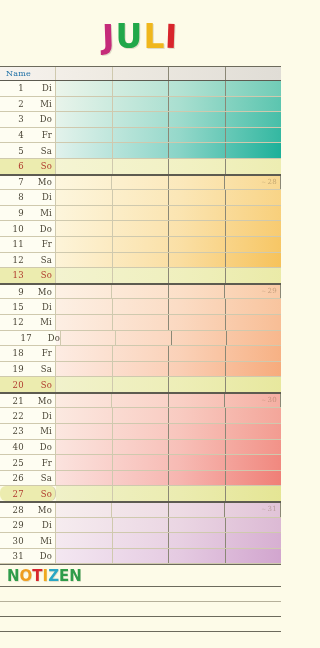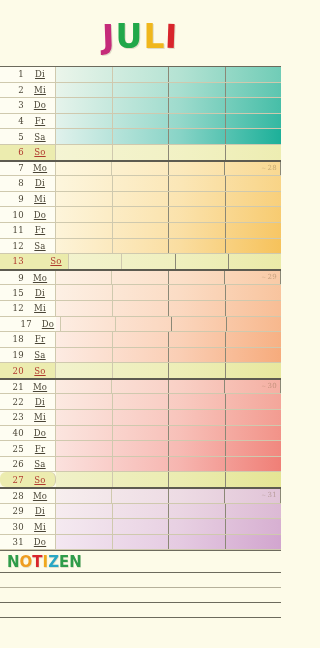--- a/index.html
+++ b/index.html
@@ -91,23 +91,22 @@
     background: rgba(255,255,255,0.30);
   }
   .cell-day .dnum {
     width: 28px;
     text-align: right;
     padding-right: 4px;
     letter-spacing: 0.3px;
   }
   .cell-day .dname {
     width: 24px;
-    text-align: center;
+    text-align: right;
     letter-spacing: 0.2px;
-    text-decoration: underline;
   }
   .row.sunday-row .cell-day .dnum,
   .row.sunday-row .cell-day .dname { color: #b03a2e; }
 
   .cell-name {
     flex: 0 0 32px;
     display: flex;
     align-items: center;
     padding-left: 6px;
     font-family: "DejaVu Serif", serif;
@@ -198,20 +197,29 @@
 
 <div class="page">
 
   <div class="title-area">
     <div class="month-title">
       <span class="ml0">J</span><span class="ml1">U</span><span class="ml2">L</span><span class="ml3">I</span>
     </div>
   </div>
 
   <div class="grid" id="grid">
+      <div class="row header-row">
+        <div class="cell-day" style="background: transparent;">
+          <div class="cell-name">Name</div>
+        </div>
+        <div class="hdr-cell soft"></div>
+        <div class="hdr-cell"></div>
+        <div class="hdr-cell"></div>
+        <div class="hdr-cell"></div>
+      </div>
       <div class="row">
         <div class="tint" style="background: linear-gradient(to right, rgb(223, 241, 236) 0%, rgb(131, 210, 197) 55%, rgb(19, 173, 150) 100%); opacity: 0.6;"></div>
         <div class="cell-day over" style="background: rgba(255, 255, 255, 0.42);">
           <span class="dnum">1</span>
           <span class="dname">Di</span>
         </div>
         <div class="cell-entry over soft"></div>
         <div class="cell-entry over"></div>
         <div class="cell-entry over"></div>
         <div class="cell-entry over"></div>
@@ -333,21 +341,21 @@
           <span class="dnum">12</span>
           <span class="dname">Sa</span>
         </div>
         <div class="cell-entry over soft"></div>
         <div class="cell-entry over"></div>
         <div class="cell-entry over"></div>
         <div class="cell-entry over"></div>
       </div>
       <div class="row sunday-row">
         <div class="tint" style="background: linear-gradient(to right, rgb(239, 240, 198) 0%, rgb(234, 235, 173) 55%, rgb(227, 228, 143) 100%); opacity: 0.72;"></div>
-        <div class="cell-day over" style="background: rgba(233, 233, 164, 0.85); gap: 16px;">
+        <div class="cell-day over" style="background: rgba(233, 233, 164, 0.85);">
           <span class="dnum">13</span>
           <span class="dname">So</span>
         </div>
         <div class="cell-entry over soft"></div>
         <div class="cell-entry over"></div>
         <div class="cell-entry over"></div>
         <div class="cell-entry over"></div>
       </div>
       <div class="row weekend-start">
         <div class="tint" style="background: linear-gradient(to right, rgb(253, 234, 226) 0%, rgb(250, 204, 178) 55%, rgb(246, 168, 120) 100%); opacity: 0.59;"></div>

